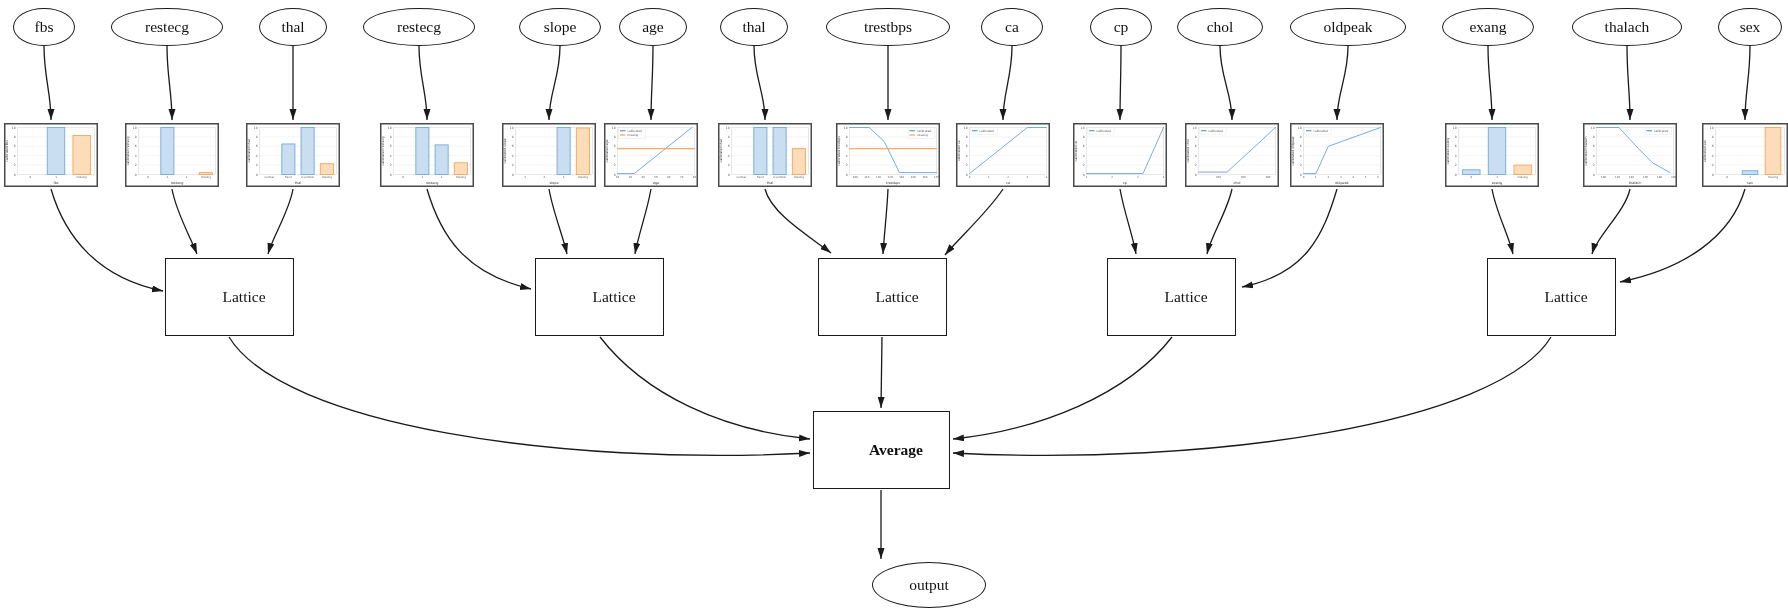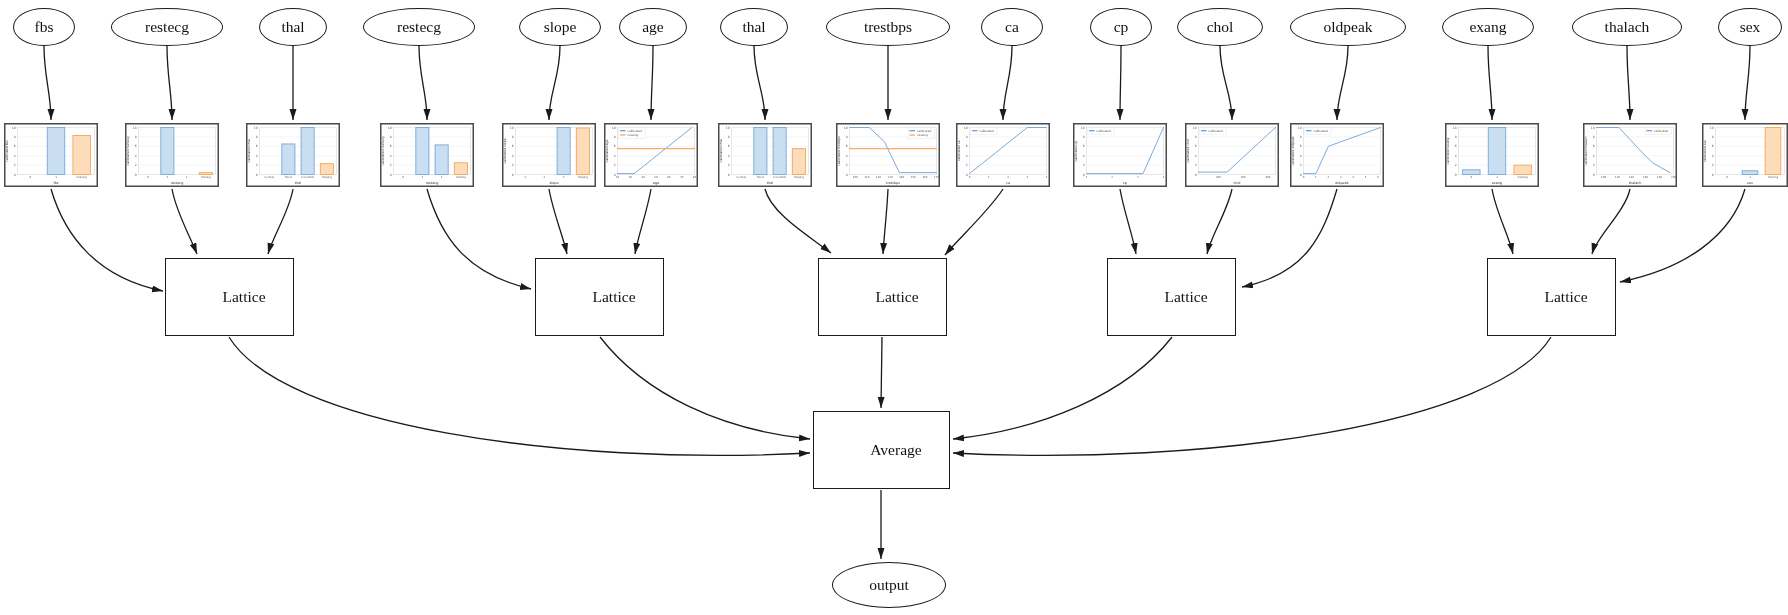--- a/index.html
+++ b/index.html
@@ -55,25 +55,25 @@
       <path d="M 1630 189 C 1625 212, 1597 236, 1592 254" fill="none" stroke="#1a1a1a" stroke-width="1.3" marker-end="url(#arrow)"></path>
       <path d="M 1745 189 C 1731 237, 1684 269, 1620 282" fill="none" stroke="#1a1a1a" stroke-width="1.3" marker-end="url(#arrow)"></path>
       <path d="M 229 337 C 283 425, 560 466, 810 453" fill="none" stroke="#1a1a1a" stroke-width="1.3" marker-end="url(#arrow)"></path>
       <path d="M 600 337 C 645 395, 722 430, 810 439" fill="none" stroke="#1a1a1a" stroke-width="1.3" marker-end="url(#arrow)"></path>
       <path d="M 882 337 L 881 408" fill="none" stroke="#1a1a1a" stroke-width="1.3" marker-end="url(#arrow)"></path>
       <path d="M 1172 337 C 1127 395, 1040 430, 953 439" fill="none" stroke="#1a1a1a" stroke-width="1.3" marker-end="url(#arrow)"></path>
       <path d="M 1551 337 C 1497 425, 1205 466, 953 453" fill="none" stroke="#1a1a1a" stroke-width="1.3" marker-end="url(#arrow)"></path>
       <path d="M 881 490 L 881 559" fill="none" stroke="#1a1a1a" stroke-width="1.3" marker-end="url(#arrow)"></path>
     </svg>
 
-  <div class="node box" id="avg-node" style="left:813px;top:411px;width:137px;height:78px;">
+  <div class="node box" id="avg-node" style="left:813px;top:411px;width:137px;height:78px;font-weight:bold;">
     <span>Average</span>
   </div>
 
-  <div class="node ellipse" id="output-node" style="left:832px;top:562px;width:114px;height:46px;">
+  <div class="node ellipse" id="output-node" style="left:872px;top:562px;width:114px;height:46px;">
     <span>output</span>
   </div>
 <div class="node ellipse" style="left: 13px; top: 8px; width: 62px; height: 38px;">
       <span>fbs</span>
     </div>
     <svg width="94" height="64" viewBox="0 0 94 64" class="chart" style="left: 4px; top: 123px; position: absolute;">
       <rect x="0.75" y="0.75" width="92.5" height="62.5" fill="#ffffff" stroke="#4a4a4a" stroke-width="1.5"></rect>
       <rect x="13.5" y="4.5" width="77" height="47" fill="#ffffff" stroke="#d8d8d8" stroke-width="0.6"></rect>
       <text x="11.7" y="52.6" font-size="3" fill="#555" font-family="&quot;DejaVu Sans&quot;, sans-serif" text-anchor="end">0</text>
       <line x1="13.5" y1="42.1" x2="90.5" y2="42.1" stroke="#ececec" stroke-width="0.5"></line>

